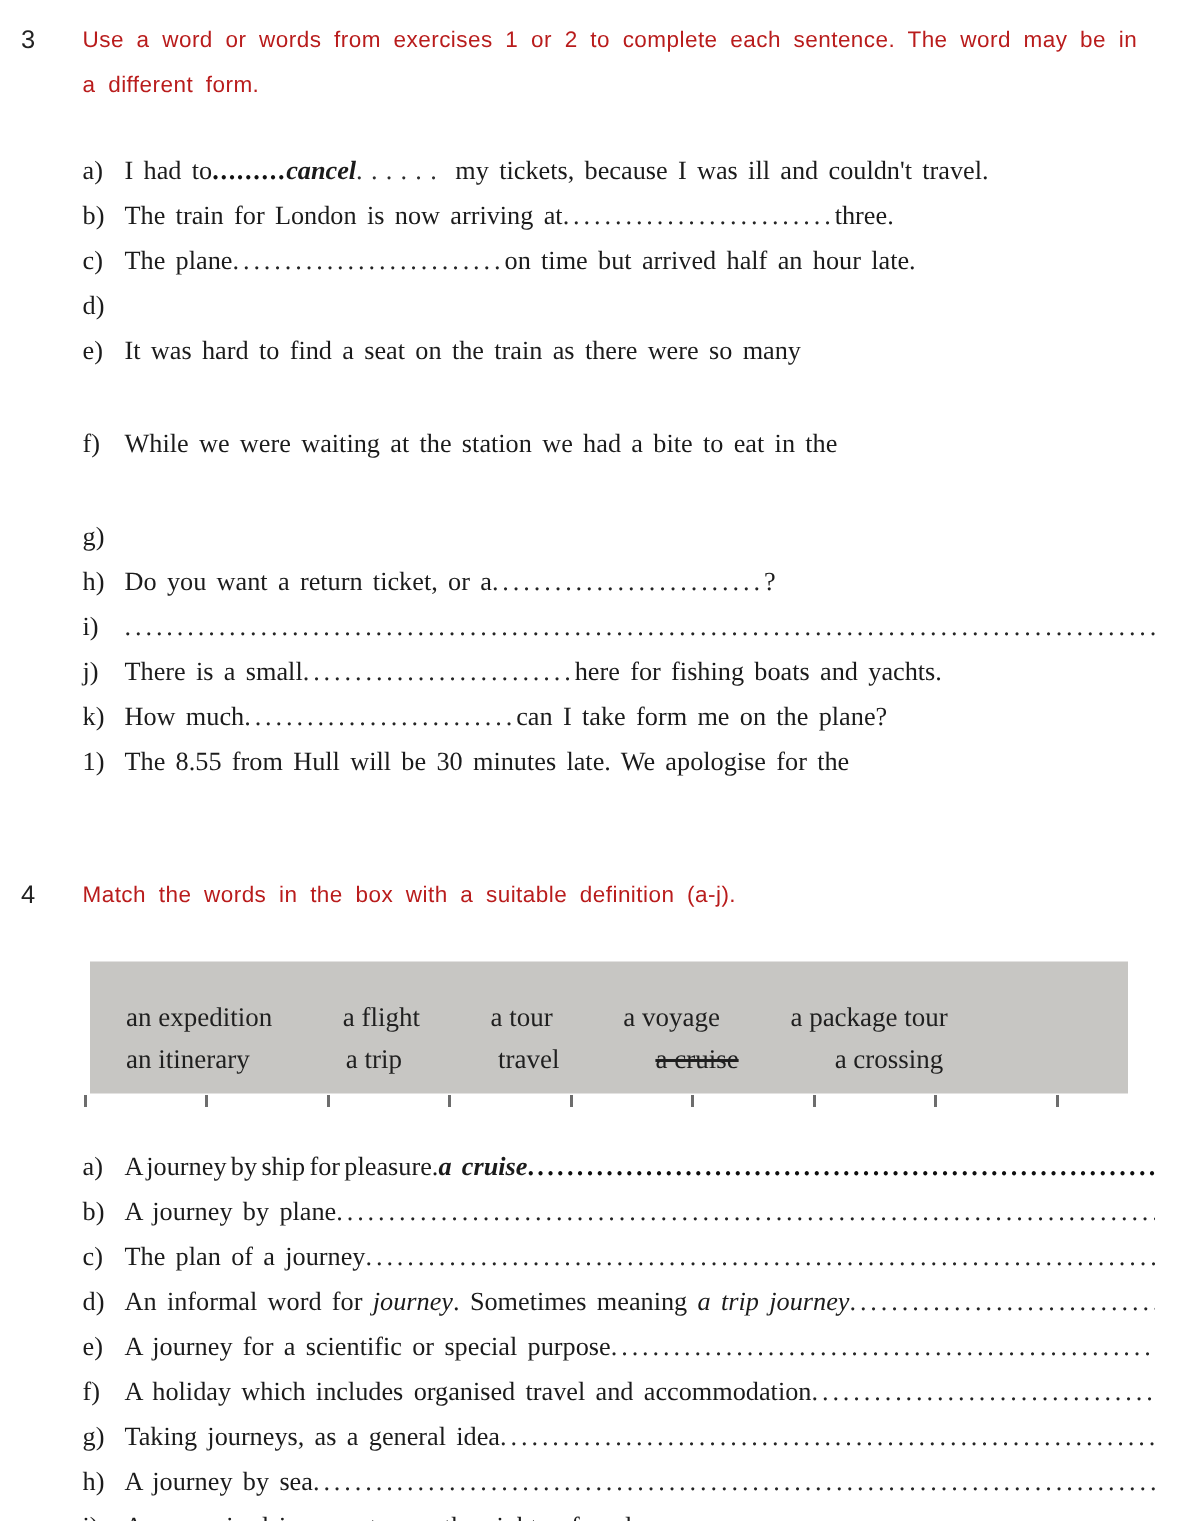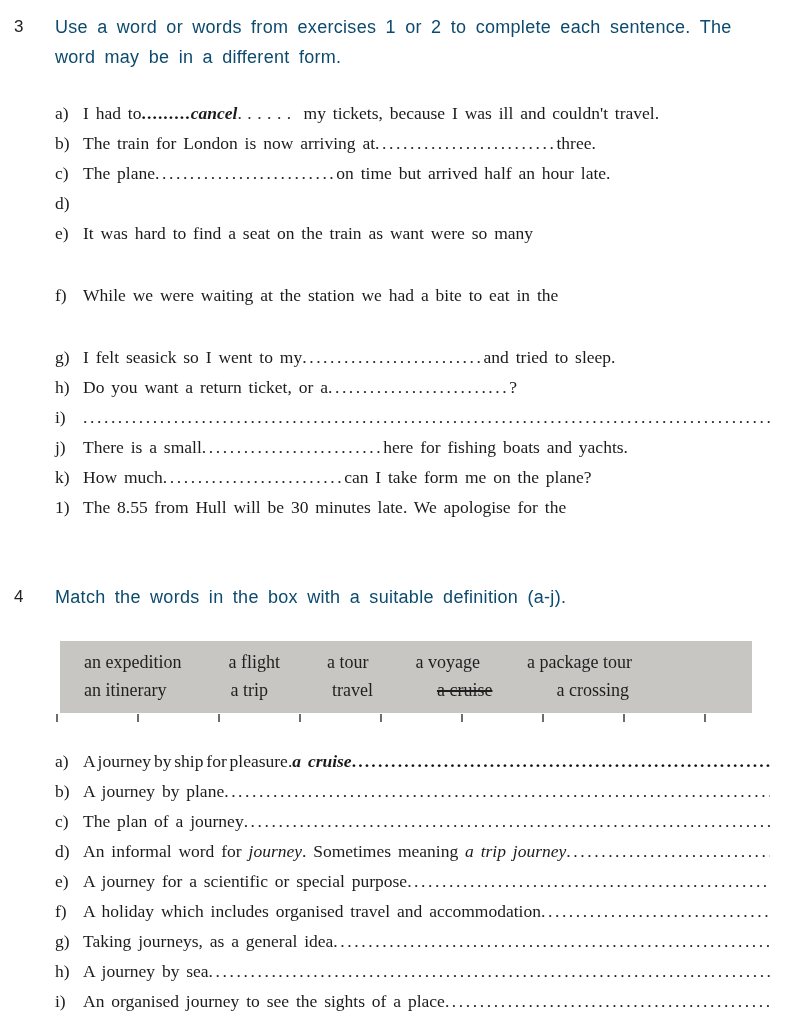--- a/index.html
+++ b/index.html
@@ -17,23 +17,23 @@
   .exercise { display: flex; }
   .ex-num {
     flex: none; width: 41px;
     font-family: "Liberation Sans", sans-serif;
     font-size: 17px; line-height: 30px; color: #222;
   }
   .ex-body { flex: 1 1 auto; min-width: 0; }
 
   .instruction {
     font-family: "Liberation Sans", sans-serif;
-    font-size: 18px; line-height: 30px;
+    font-size: 15px; line-height: 30px;
     letter-spacing: 0.3px; word-spacing: 4px;
-    color: #0c4a6e; max-width: 710px;
+    color: #b91c1c; max-width: 710px;
   }
 
   .items { margin-top: 26px; }
   .item {
     display: flex; align-items: baseline;
     font-size: 17.5px; line-height: 30px;
     word-spacing: 2.5px; white-space: nowrap;
   }
   .item .lbl { flex: none; width: 28px; }
   .seg { white-space: nowrap; }
@@ -50,21 +50,21 @@
 
   .answer { font-weight: bold; font-style: italic; }
   .italic { font-style: italic; }
   .tight { word-spacing: -1.5px; }
 
   
   .exercise4 { margin-top: 60px; }
   .word-box {
     margin: 29px 18px 0 5px;
     background: #c7c6c3;
-    padding: 7px 0 9px 24px;
+    padding: 23px 0 9px 24px;
     width: 692px;
   }
   .wb-row {
     display: flex; align-items: baseline;
     font-size: 18px; line-height: 28px; color: #1f1f1f;
   }
   .wb-row-1 { gap: 47px; }
   .wb-row-2 { gap: 64px; }
   .struck { text-decoration: line-through; text-decoration-thickness: 2px; }
 
@@ -102,31 +102,30 @@
           <span class="lbl">c)</span>
           <span class="seg"><span>The plane</span><span class="dots">..........................</span><span>on time but arrived half an hour late.</span></span>
         </div>
 
         <div class="item">
           <span class="lbl">d)</span>
         </div>
 
         <div class="item gap-after">
           <span class="lbl">e)</span>
-          <span class="seg">It was hard to find a seat on the train as want were so many</span>
+          <span class="seg">It was hard to find a seat on the train as there were so many</span>
         </div>
 
         <div class="item gap-after">
           <span class="lbl">f)</span>
           <span class="seg">While we were waiting at the station we had a bite to eat in the</span>
         </div>
 
         <div class="item">
           <span class="lbl">g)</span>
-          <span class="seg"><span>I felt seasick so I went to my</span><span class="dots">..........................</span><span>and tried to sleep.</span></span>
         </div>
 
         <div class="item">
           <span class="lbl">h)</span>
           <span class="seg"><span>Do you want a return ticket, or a</span><span class="dots">..........................</span><span>?</span></span>
         </div>
 
         <div class="item">
           <span class="lbl">i)</span>
           <span class="fill">........................................................................................................................</span>

